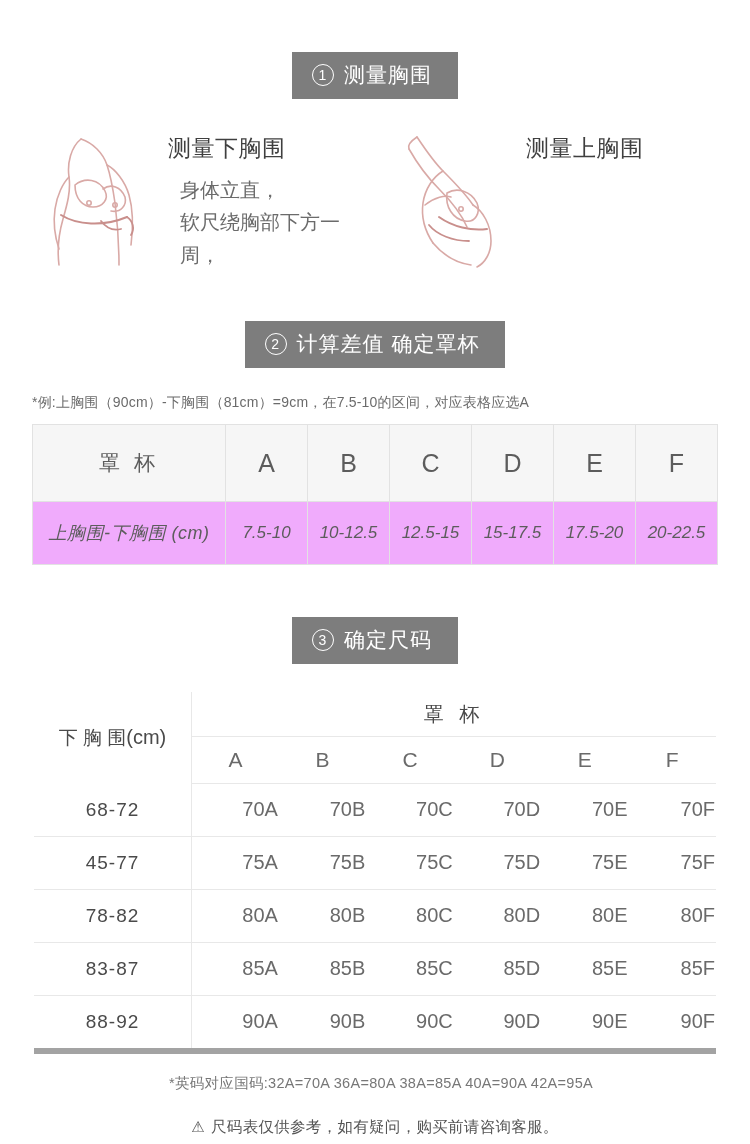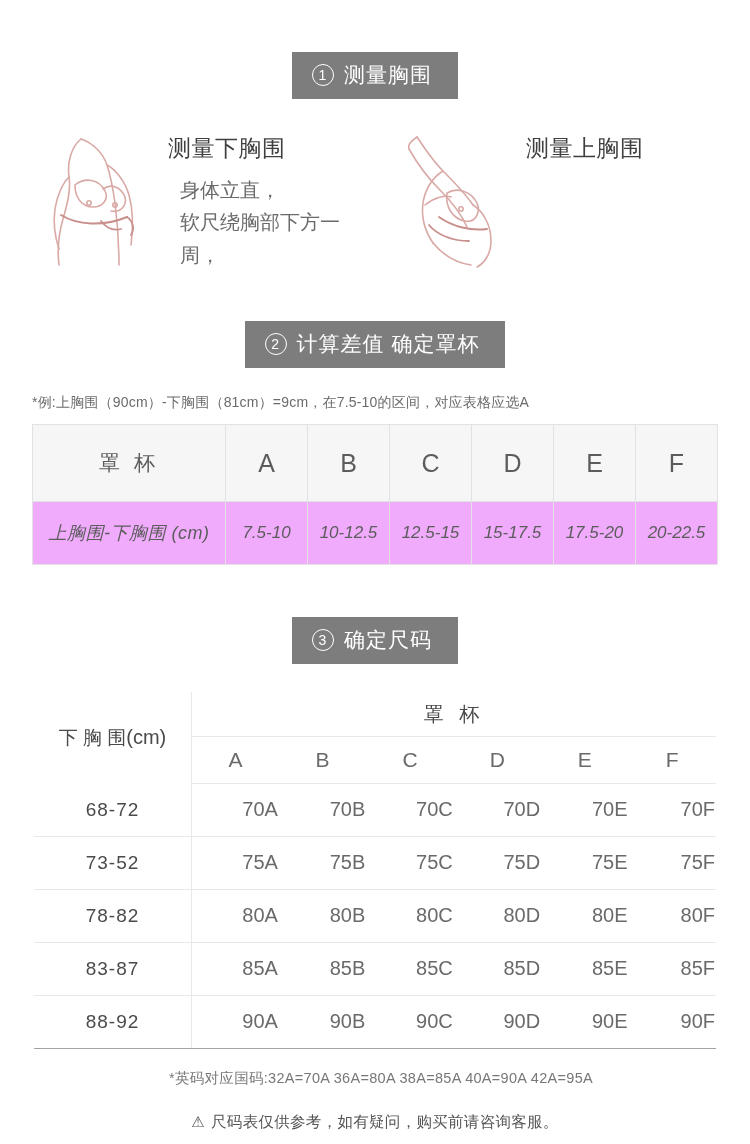--- a/index.html
+++ b/index.html
@@ -162,21 +162,21 @@
     font-size: 19px;
     letter-spacing: 1px;
     border-right: 1px solid #e8e8e8;
     color: #4a4a4a;
   }
   .size-table td.size-cell {
     font-size: 20px;
     color: #6a6a6a;
     text-align: right;
   }
-  .size-table tbody tr:last-child td { border-bottom: 1px solid #a3a3a3; }
+  .size-table tbody tr:last-child td { border-bottom: 6px solid #a3a3a3; }
 
   .footnote {
     text-align: center;
     font-size: 14.5px;
     color: #777777;
     padding-top: 20px;
     letter-spacing: 0.3px;
     padding-left: 12px;
   }
   .warning {
@@ -313,21 +313,21 @@
     <tr>
       <td class="band">68-72</td>
       <td class="size-cell">70A</td>
       <td class="size-cell">70B</td>
       <td class="size-cell">70C</td>
       <td class="size-cell">70D</td>
       <td class="size-cell">70E</td>
       <td class="size-cell">70F</td>
     </tr>
     <tr>
-      <td class="band">73-52</td>
+      <td class="band">45-77</td>
       <td class="size-cell">75A</td>
       <td class="size-cell">75B</td>
       <td class="size-cell">75C</td>
       <td class="size-cell">75D</td>
       <td class="size-cell">75E</td>
       <td class="size-cell">75F</td>
     </tr>
     <tr>
       <td class="band">78-82</td>
       <td class="size-cell">80A</td>

